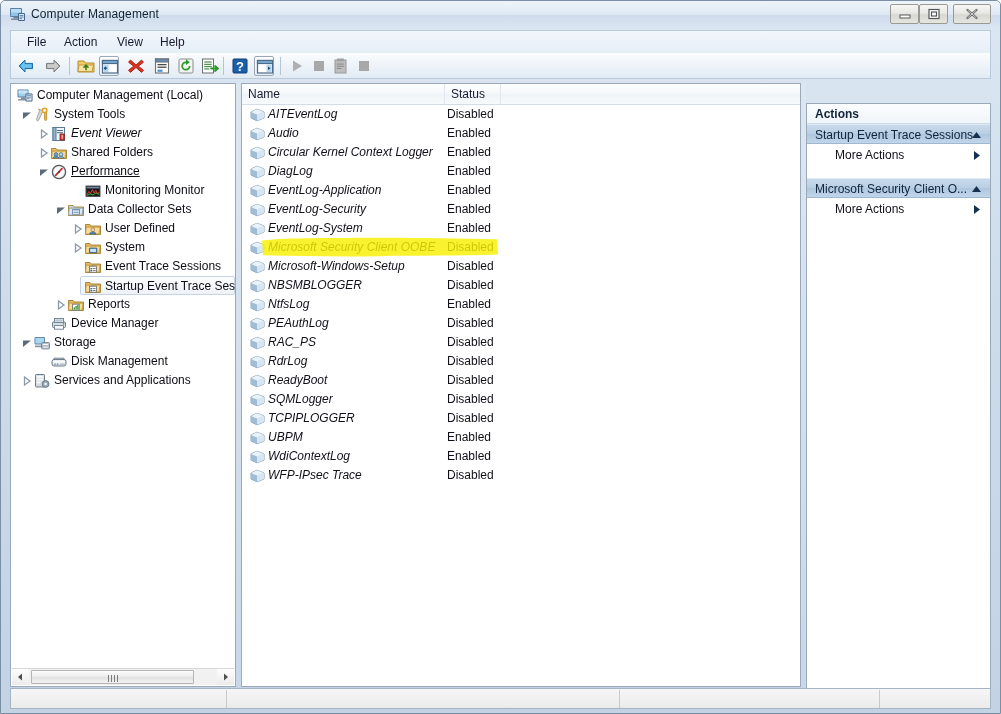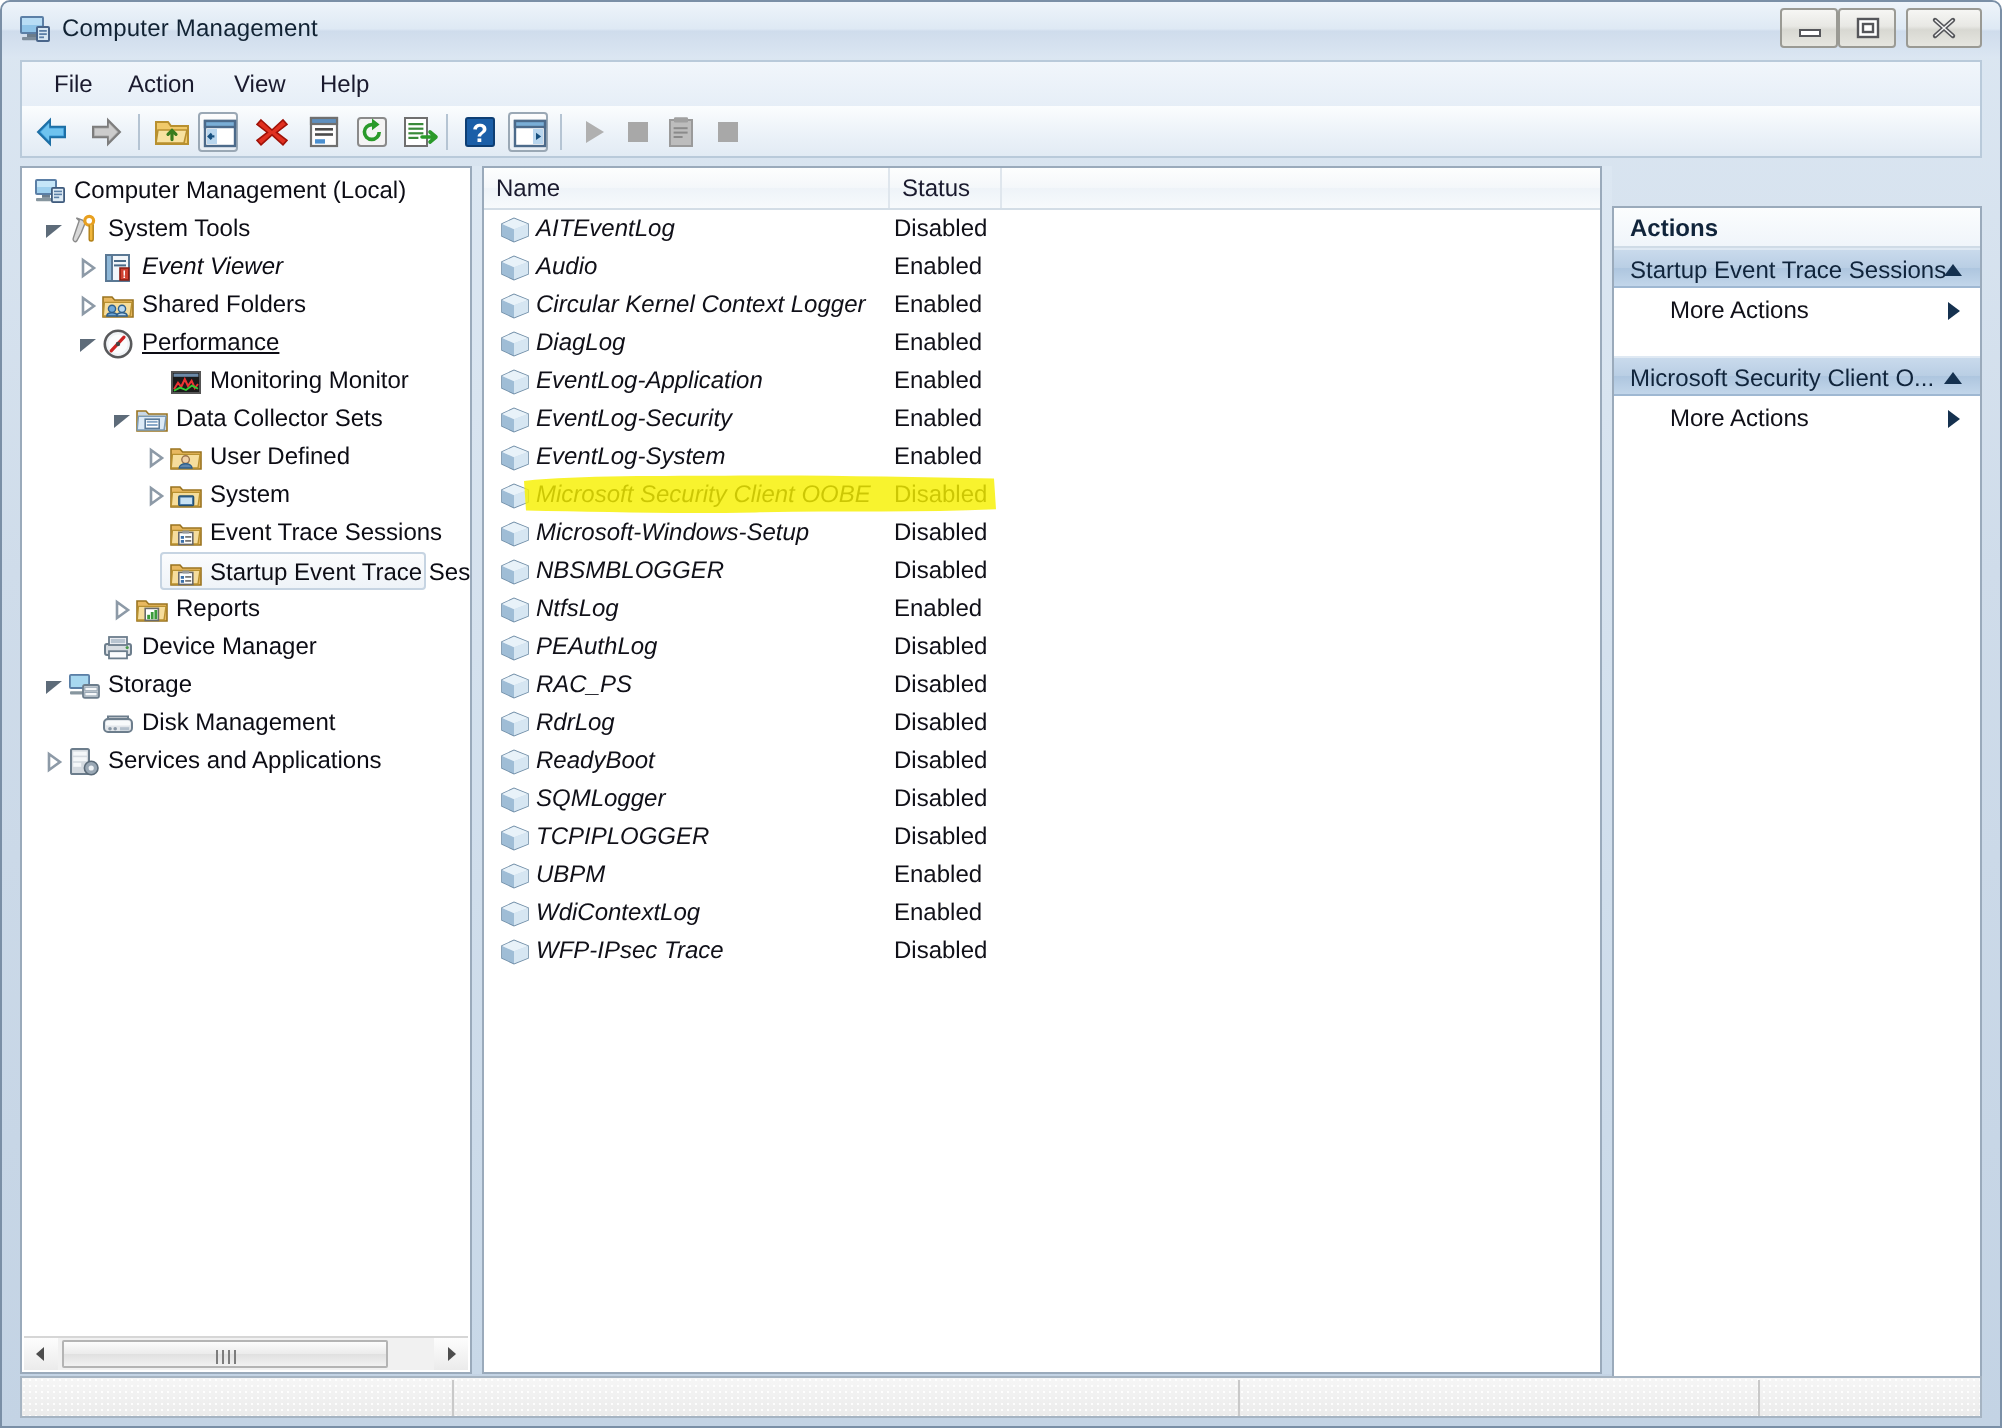--- a/index.html
+++ b/index.html
@@ -574,21 +574,21 @@
      <path d="M1.2 6.2 L15 6.2 L14 13 L0.6 13 Z" fill="#f6dd9c" stroke="#b8902f" stroke-width=".7"></path>
       <rect x="4.4" y="7.2" width="7" height="6" fill="#fdfdfd" stroke="#6a6a6a" stroke-width=".8"></rect>
       <rect x="6.2" y="6.2" width="3.4" height="1.6" rx=".4" fill="#9a9a9a"></rect>
       <rect x="5.4" y="9" width="1.6" height="1.4" fill="#3a6ea8"></rect>
       <rect x="7.6" y="9" width="3" height=".9" fill="#777"></rect>
       <rect x="5.4" y="11" width="1.6" height="1.4" fill="#3a6ea8"></rect>
       <rect x="7.6" y="11" width="3" height=".9" fill="#777"></rect>
               </svg></span>
             <span class="tlabel" style="left: 94px;">Event Trace Sessions</span>
           </div>
-          <div class="tnode sel" style="margin-left: 69px; width: 133px; text-decoration: underline;">
+          <div class="tnode sel" style="margin-left: 69px; width: 155px; text-decoration: underline;">
             <span class="ticon" style="left: 4px;"><svg width="16" height="16" viewBox="0 0 16 16">
                 <path d="M0.5 3.5 L5 3.5 L6.3 5 L15.5 5 L15.5 13.5 L0.5 13.5 Z" fill="#e8b860" stroke="#9a7420" stroke-width=".8"></path>
      <path d="M1.2 6.2 L15 6.2 L14 13 L0.6 13 Z" fill="#f6dd9c" stroke="#b8902f" stroke-width=".7"></path>
       <rect x="4.4" y="7.2" width="7" height="6" fill="#fdfdfd" stroke="#6a6a6a" stroke-width=".8"></rect>
       <rect x="6.2" y="6.2" width="3.4" height="1.6" rx=".4" fill="#9a9a9a"></rect>
       <rect x="5.4" y="9" width="1.6" height="1.4" fill="#3a6ea8"></rect>
       <rect x="7.6" y="9" width="3" height=".9" fill="#777"></rect>
       <rect x="5.4" y="11" width="1.6" height="1.4" fill="#3a6ea8"></rect>
       <rect x="7.6" y="11" width="3" height=".9" fill="#777"></rect>
               </svg></span>

